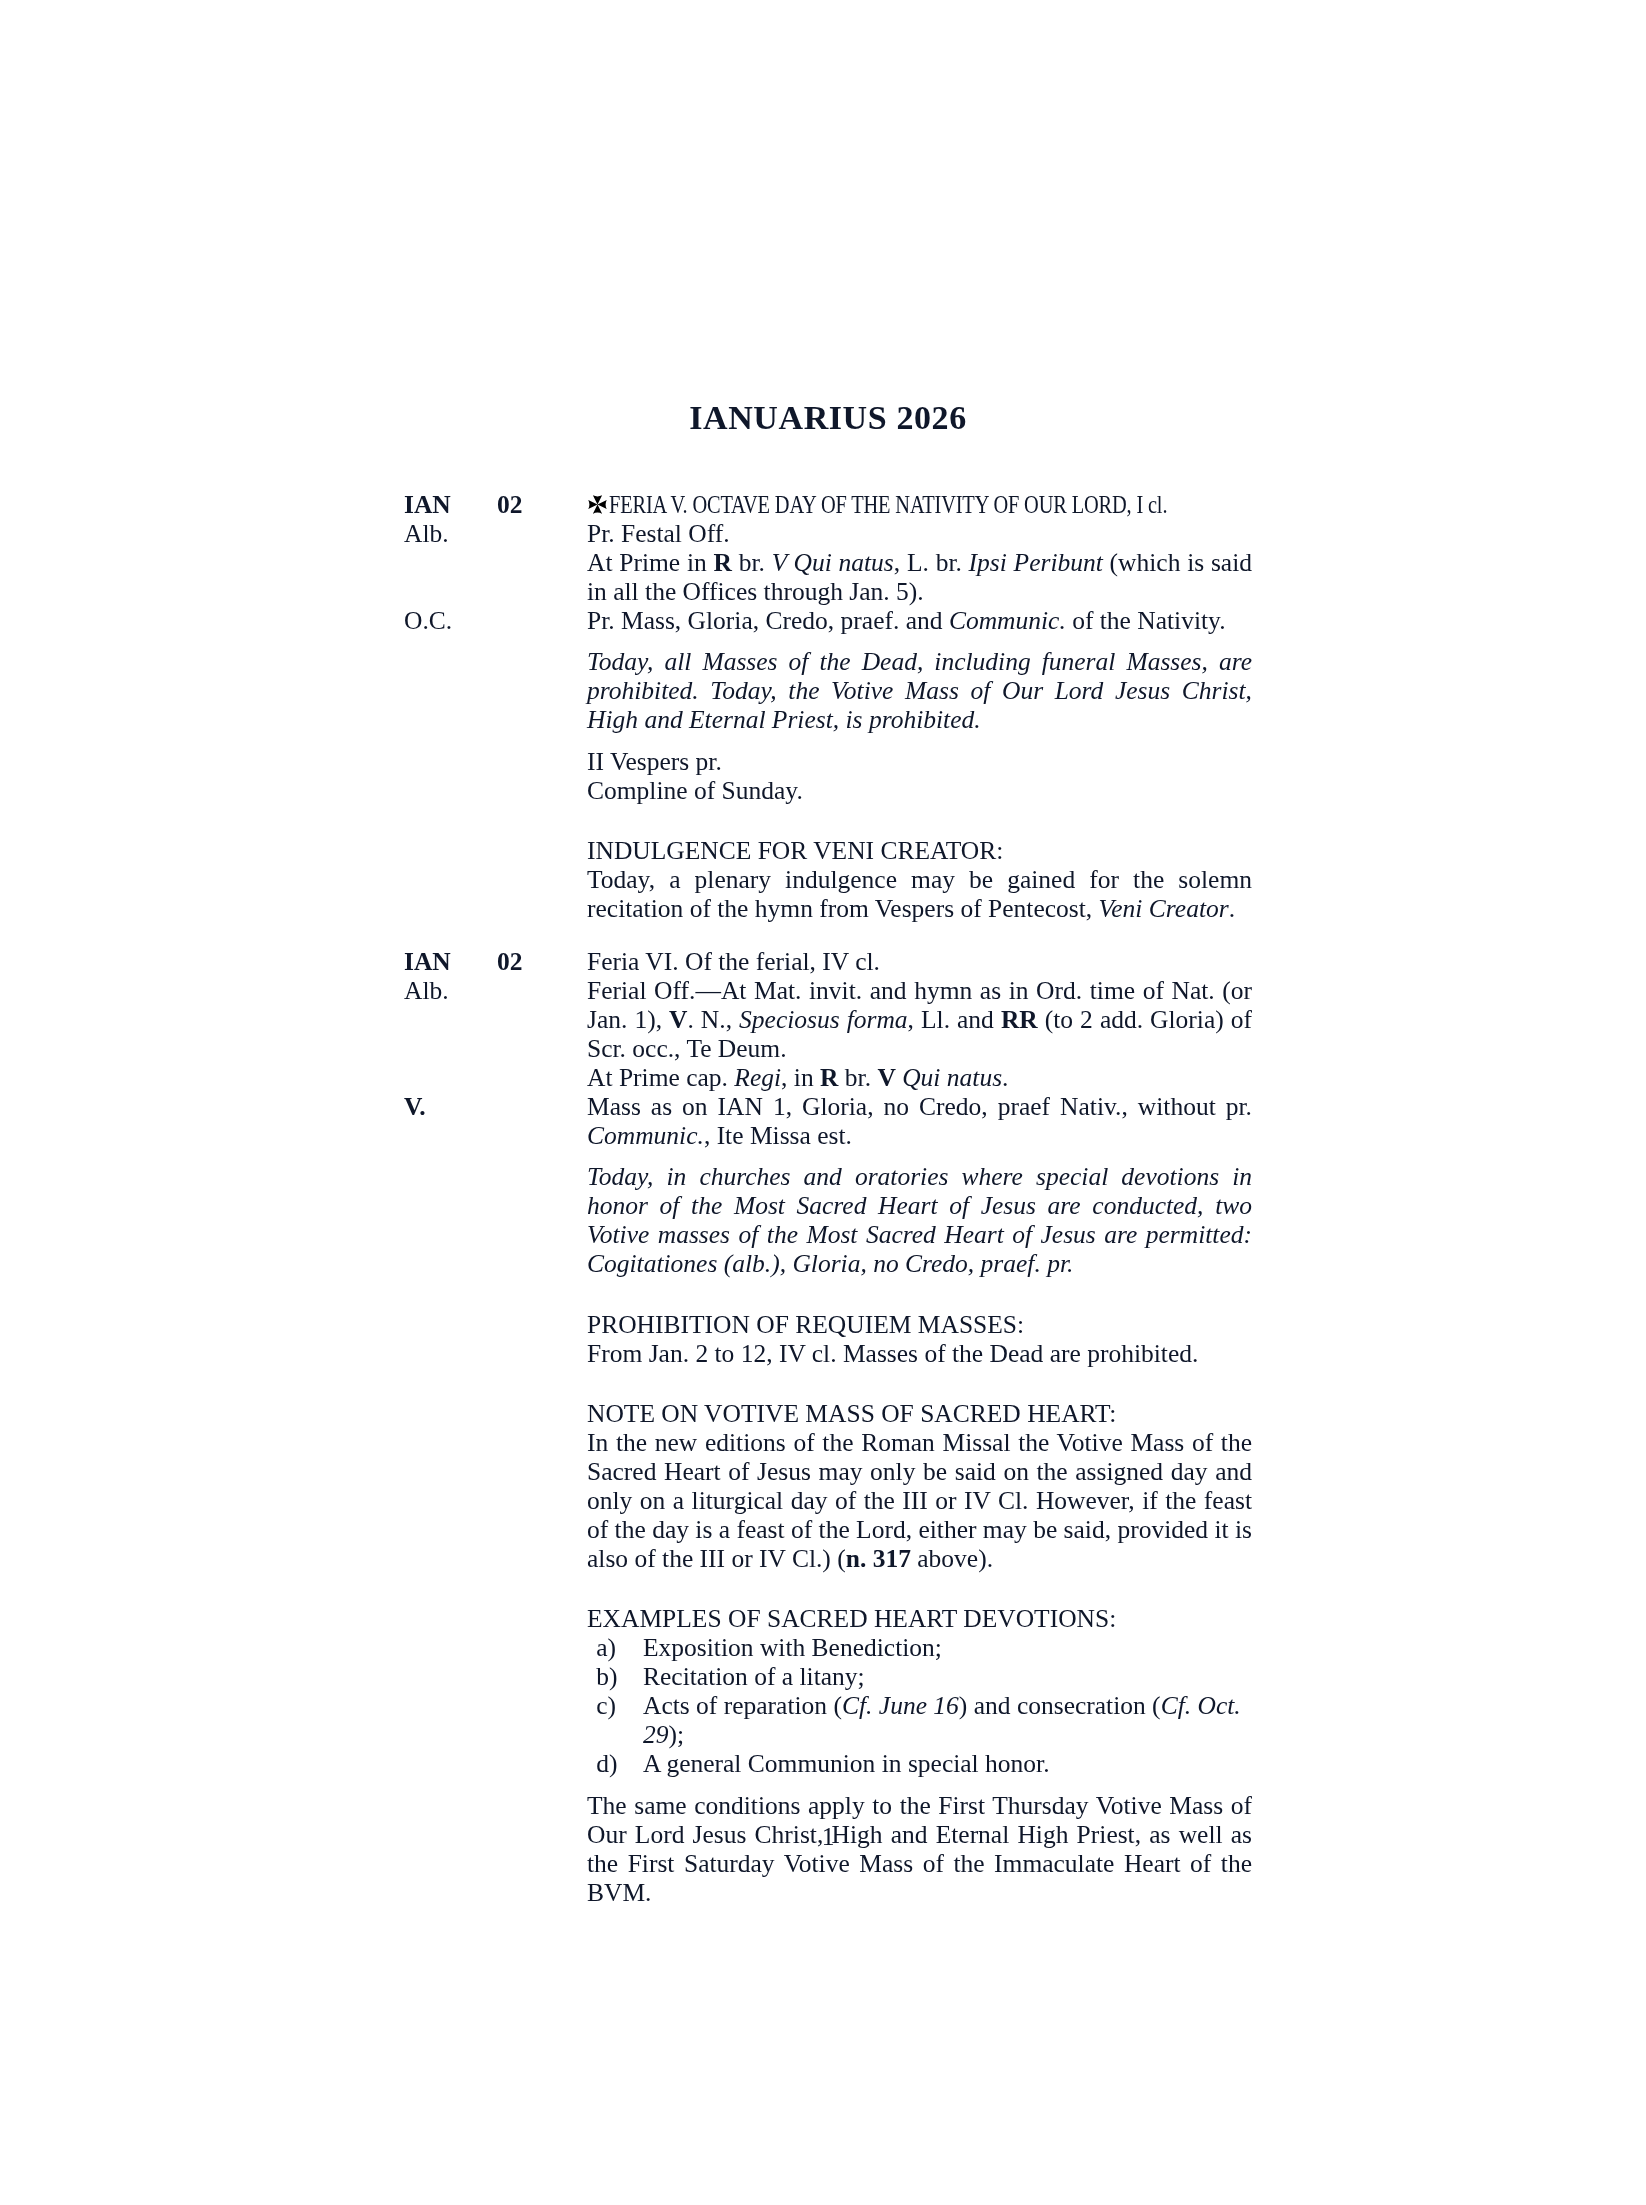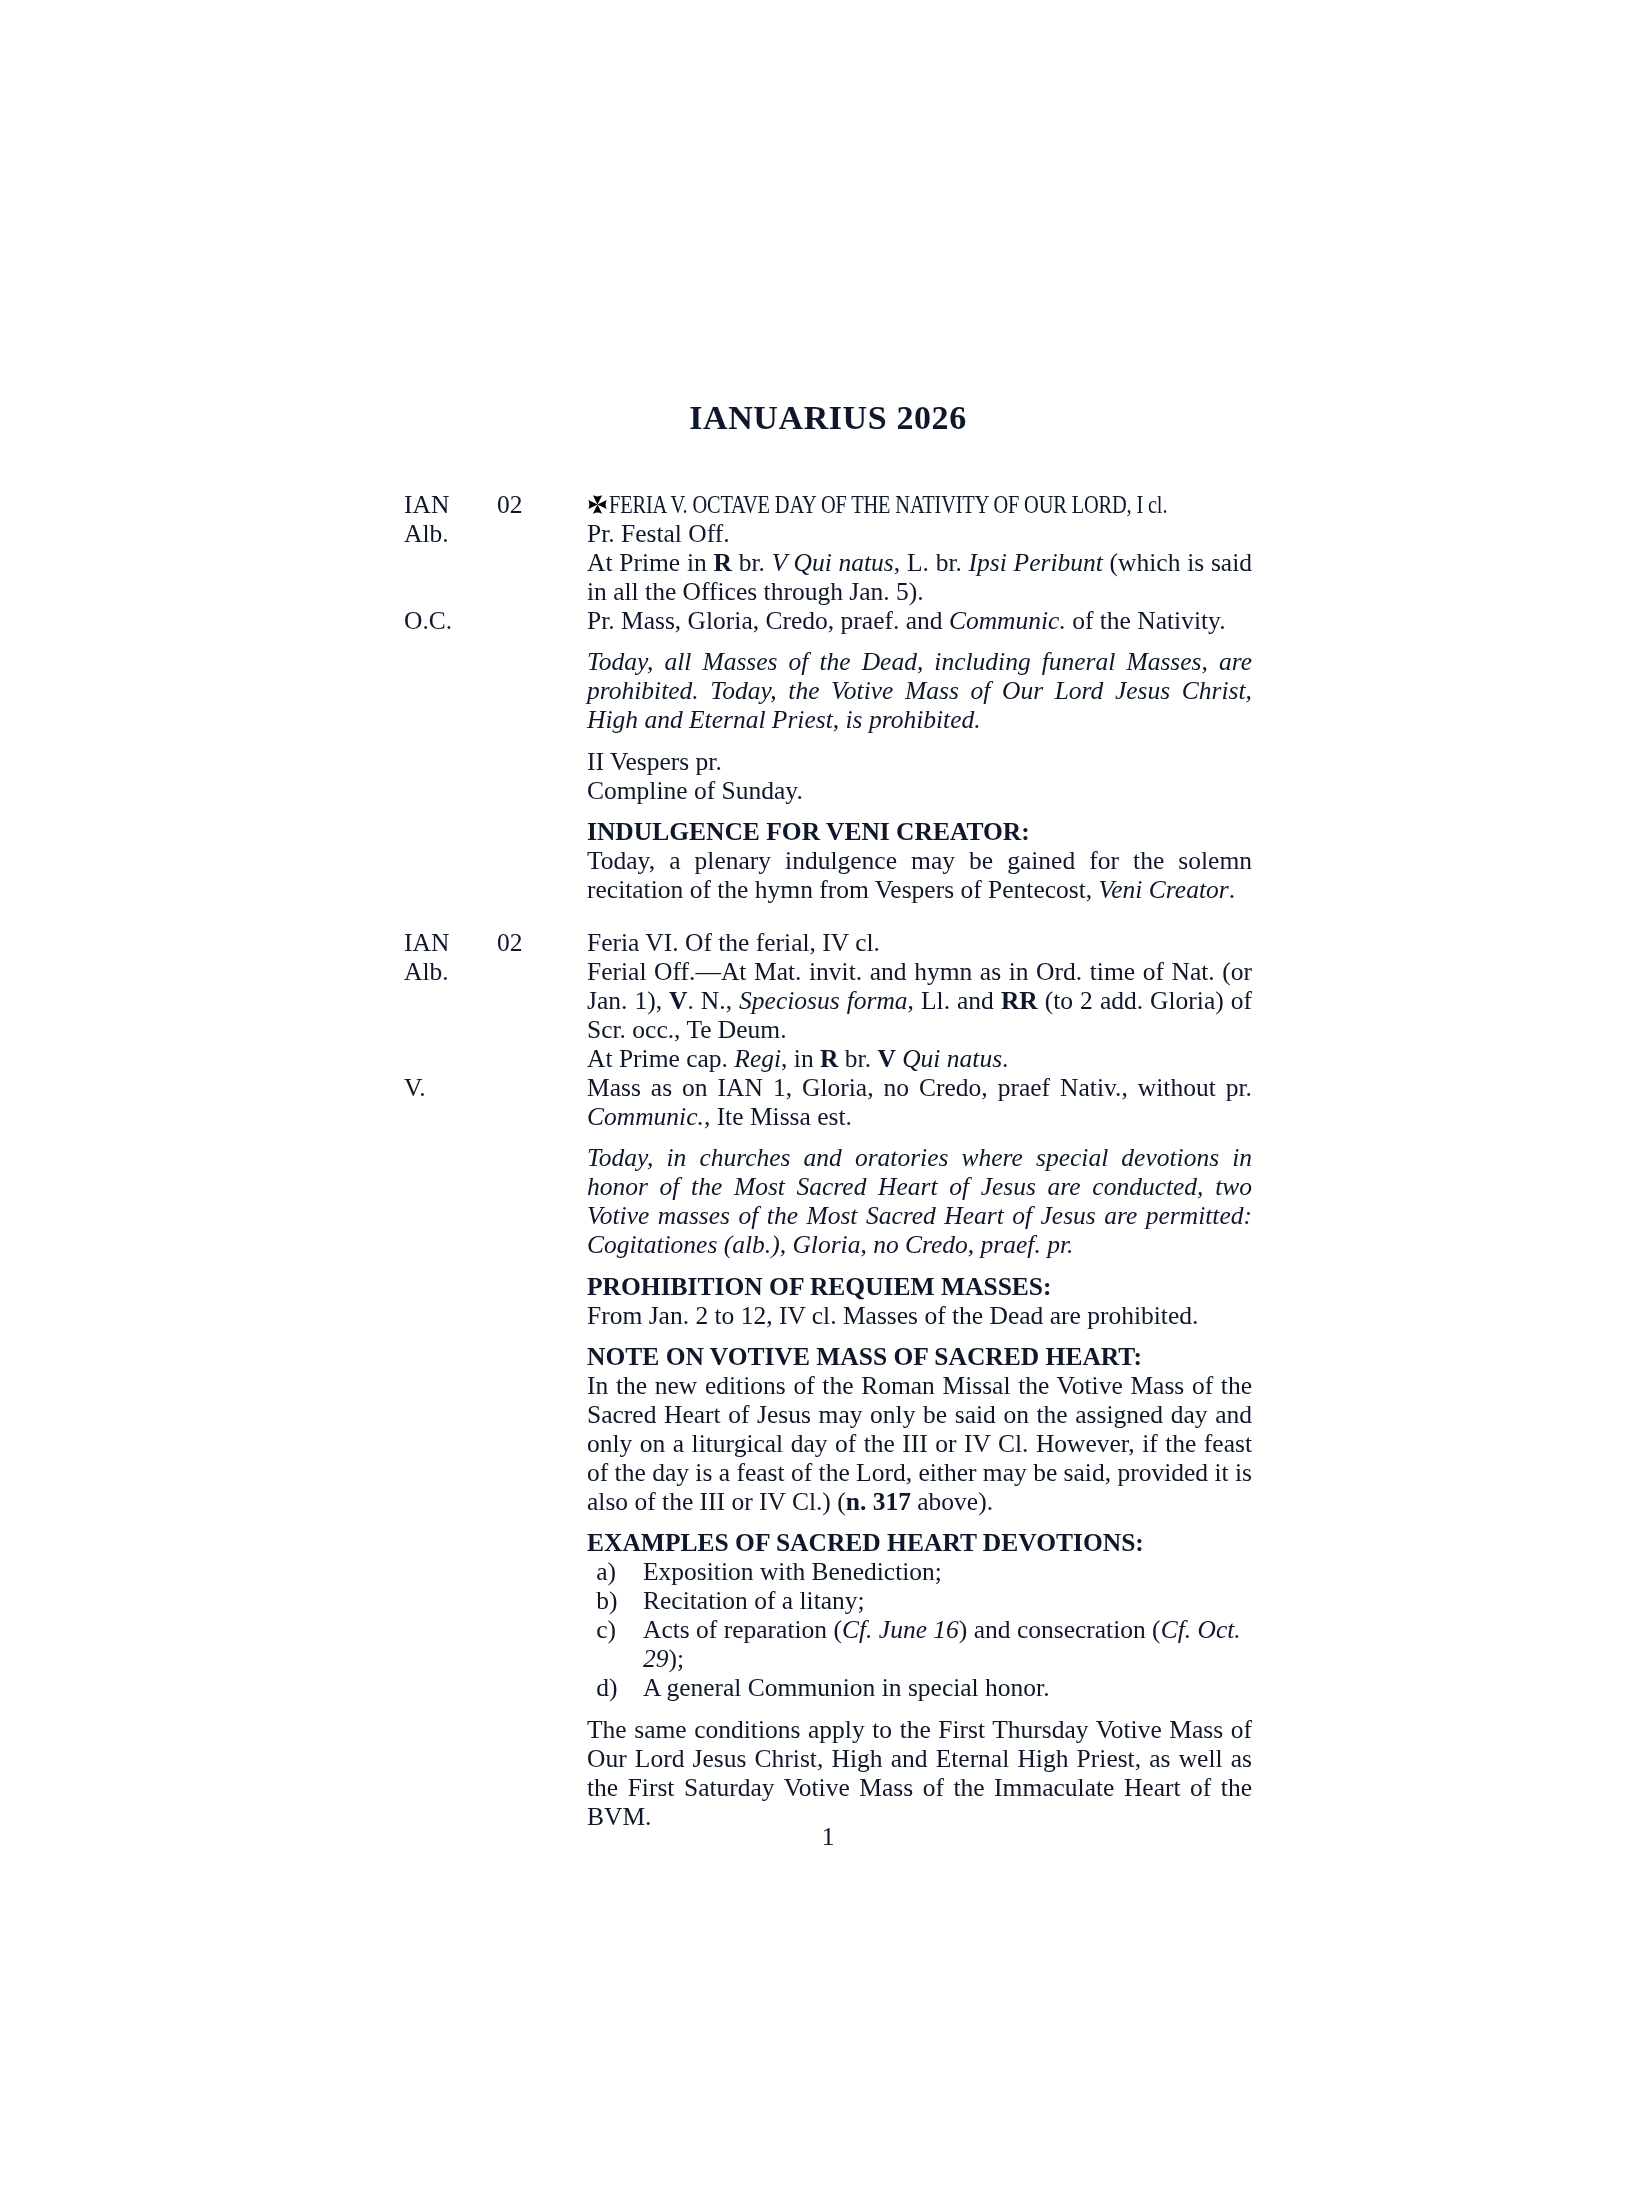--- a/index.html
+++ b/index.html
@@ -30,28 +30,28 @@
   .entry + .entry { margin-top: 23.6px; }
   .block {
     display: grid;
     grid-template-columns: 93px 90px 665px;
     margin-top: 12.4px;
   }
   .block.tight { margin-top: 0; }
   .entry .block:first-child { margin-top: 0; }
   p { margin: 0; }
   .cell { min-height: 0.6px; }
-  .b { font-weight: normal; }
+  .b { font-weight: bold; }
   .r-n { }
   .r-b { font-weight: bold; }
   .r-i { font-style: italic; }
   .r-bi { font-weight: normal; font-style: italic; }
   .justify { text-align: justify; }
   .note { font-weight: bold; font-style: italic; text-align: justify; }
-  .heading { font-weight: bold; }
+  .heading { font-weight: normal; margin-top: 19px; }
   .fitline { white-space: nowrap; }
   .fitline .r-n {
     display: inline-block;
     transform: scaleX(0.80);
     transform-origin: 0 60%;
     letter-spacing: -0.2px;
   }
   .li { position: relative; padding-left: 56px; }
   .li .marker { position: absolute; left: 9.3px; }
   .cross-icon {

